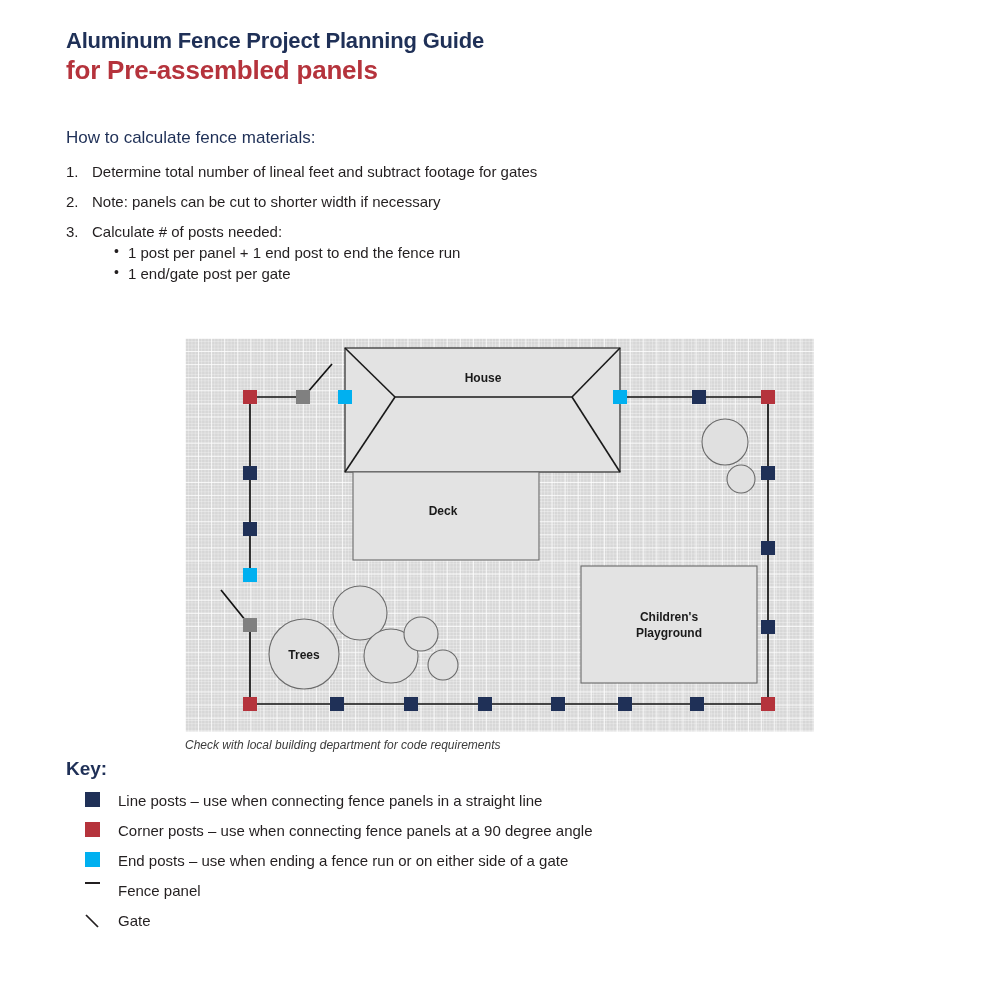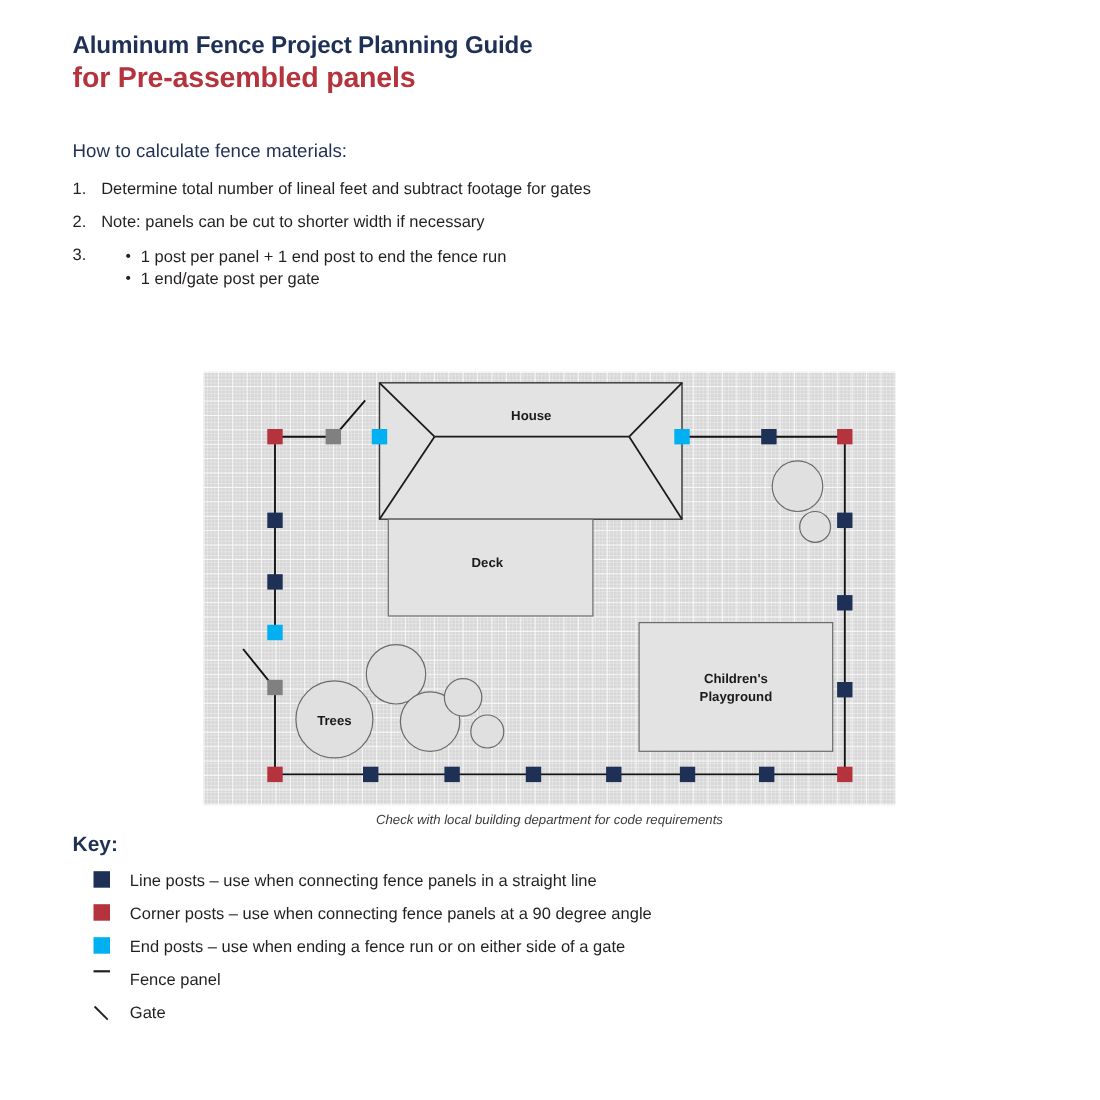--- a/index.html
+++ b/index.html
@@ -115,21 +115,21 @@
   }
   .diagram-svg {
     position: absolute;
     inset: 0;
   }
   .caption {
     position: absolute;
     left: 185px;
     top: 738px;
     width: 629px;
-    text-align: center;
+    text-align: left;
     font-size: 12px;
     font-style: italic;
     color: #3b3b3b;
   }
 
   
   .key {
     position: absolute;
     left: 66px;
     top: 758px;
@@ -196,20 +196,21 @@
   <div class="step">
     <div class="step-num">2.</div>
     <div class="step-body">
       <span class="sub">Note: panels can be cut to shorter width if necessary</span>
     </div>
   </div>
 
   <div class="step">
     <div class="step-num">3.</div>
     <div class="step-body">
+      <span class="sub">Calculate # of posts needed:</span>
       <ul class="sublist">
         <li>1 post per panel + 1 end post to end the fence run</li>
         <li>1 end/gate post per gate</li>
       </ul>
     </div>
   </div>
 </div>
 
 <div class="diagram-wrap">
   <div class="diagram-bg"></div>

